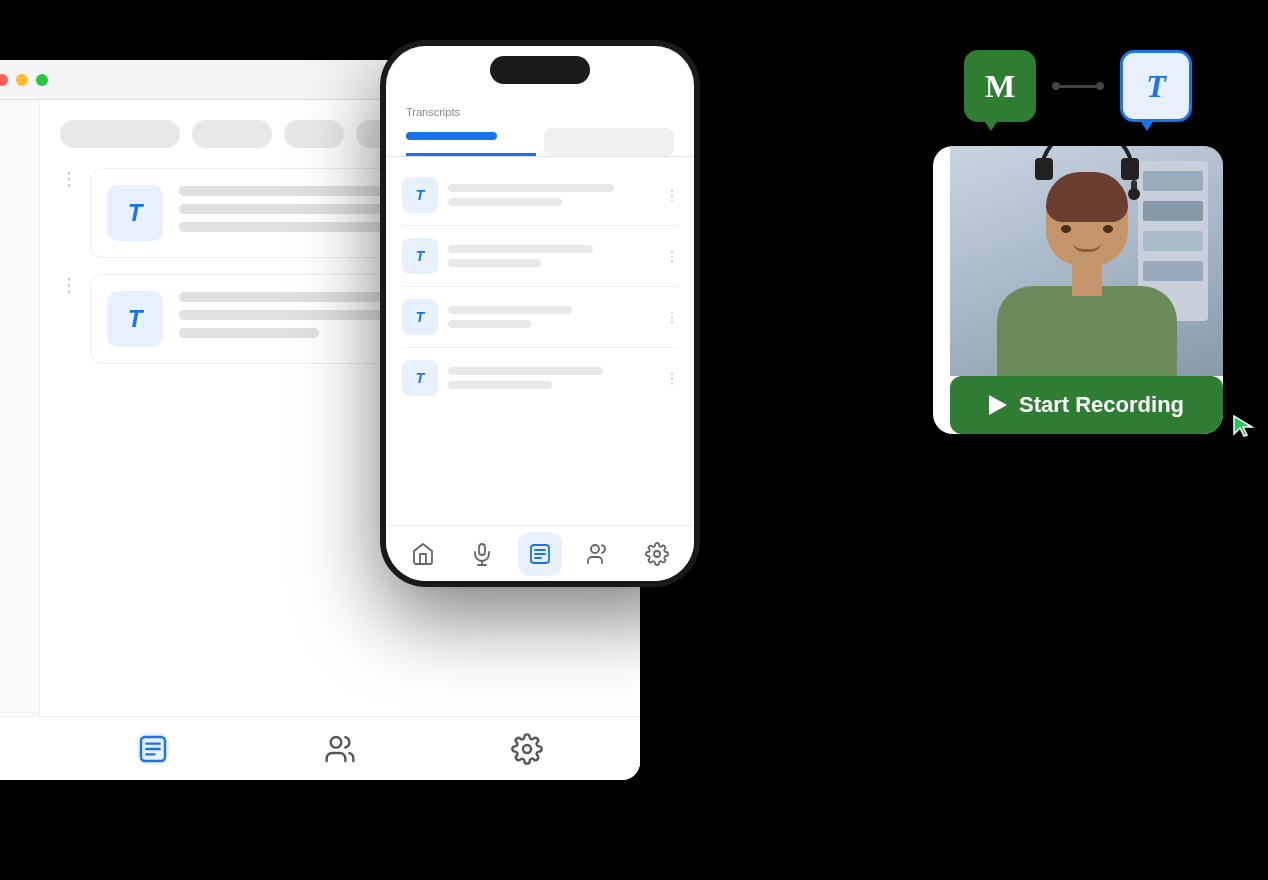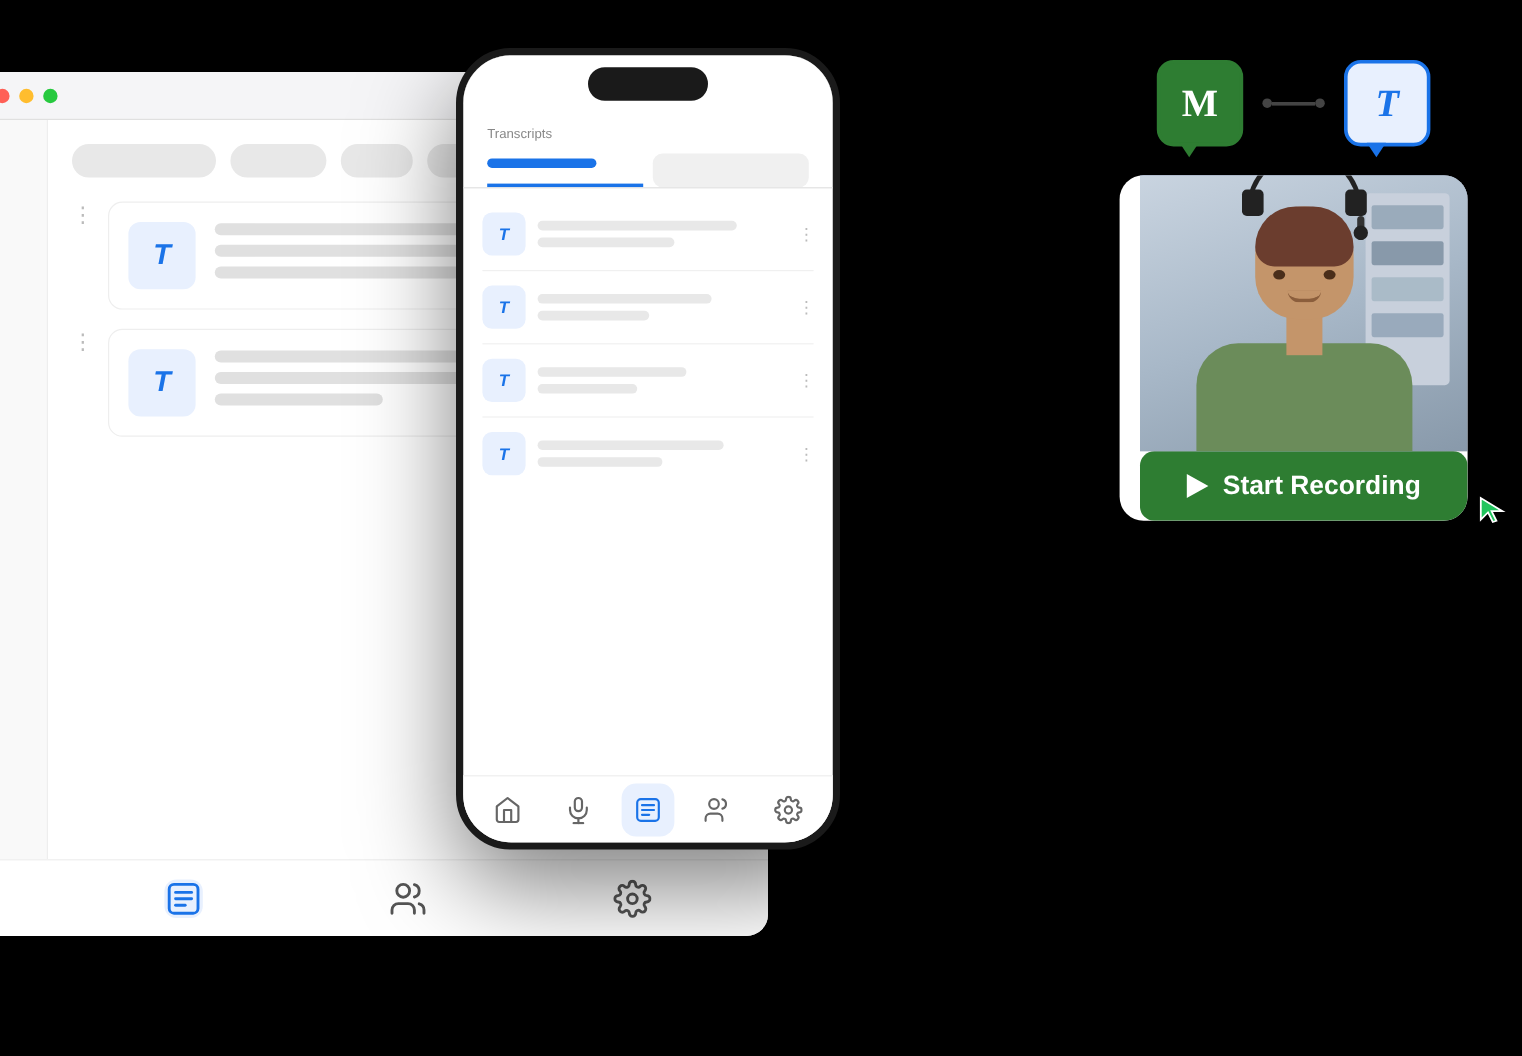--- a/index.html
+++ b/index.html
@@ -159,21 +159,21 @@
       justify-content: space-around;
       padding: 0 20px 0 80px;
     }
 
     
     .phone-wrap {
       position: absolute;
       top: 40px;
       left: 380px;
       width: 320px;
-      height: 668px;
+      height: 547px;
     }
 
     .phone-body {
       width: 100%;
       height: 100%;
       background: #fff;
       border-radius: 46px;
       border: 6px solid #1a1a1a;
       box-shadow: 0 30px 80px rgba(0,0,0,0.5), inset 0 0 0 1px #333;
       overflow: hidden;

